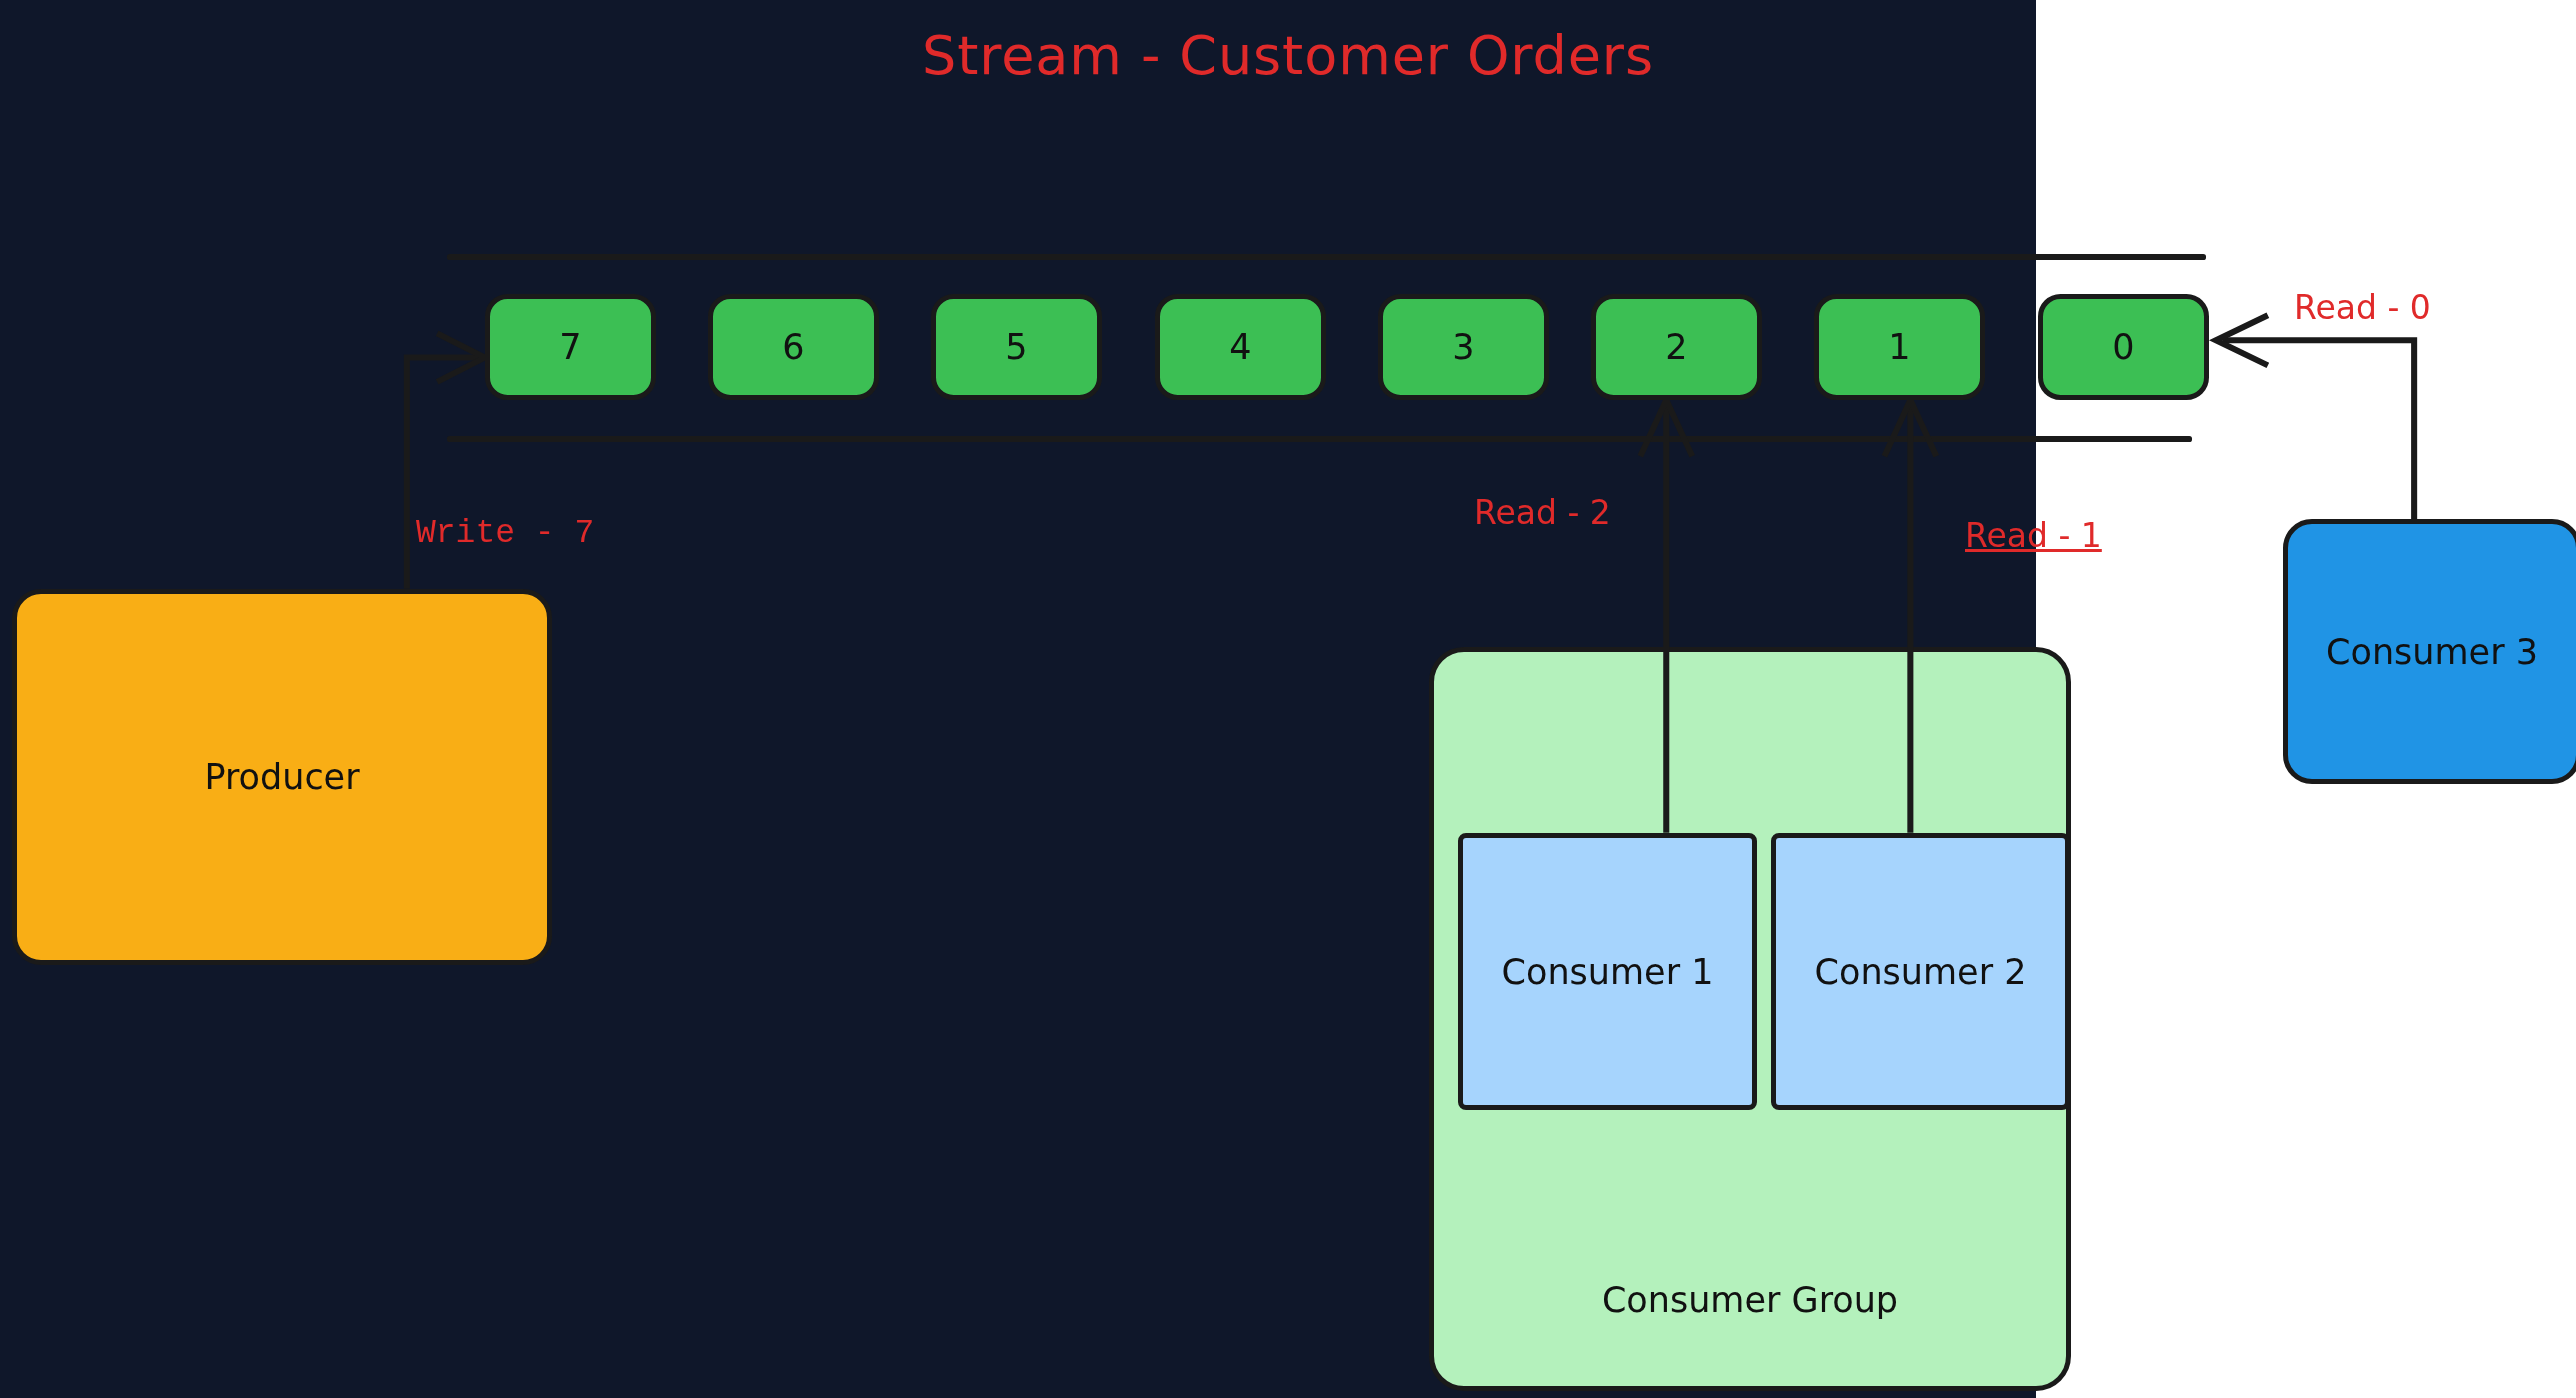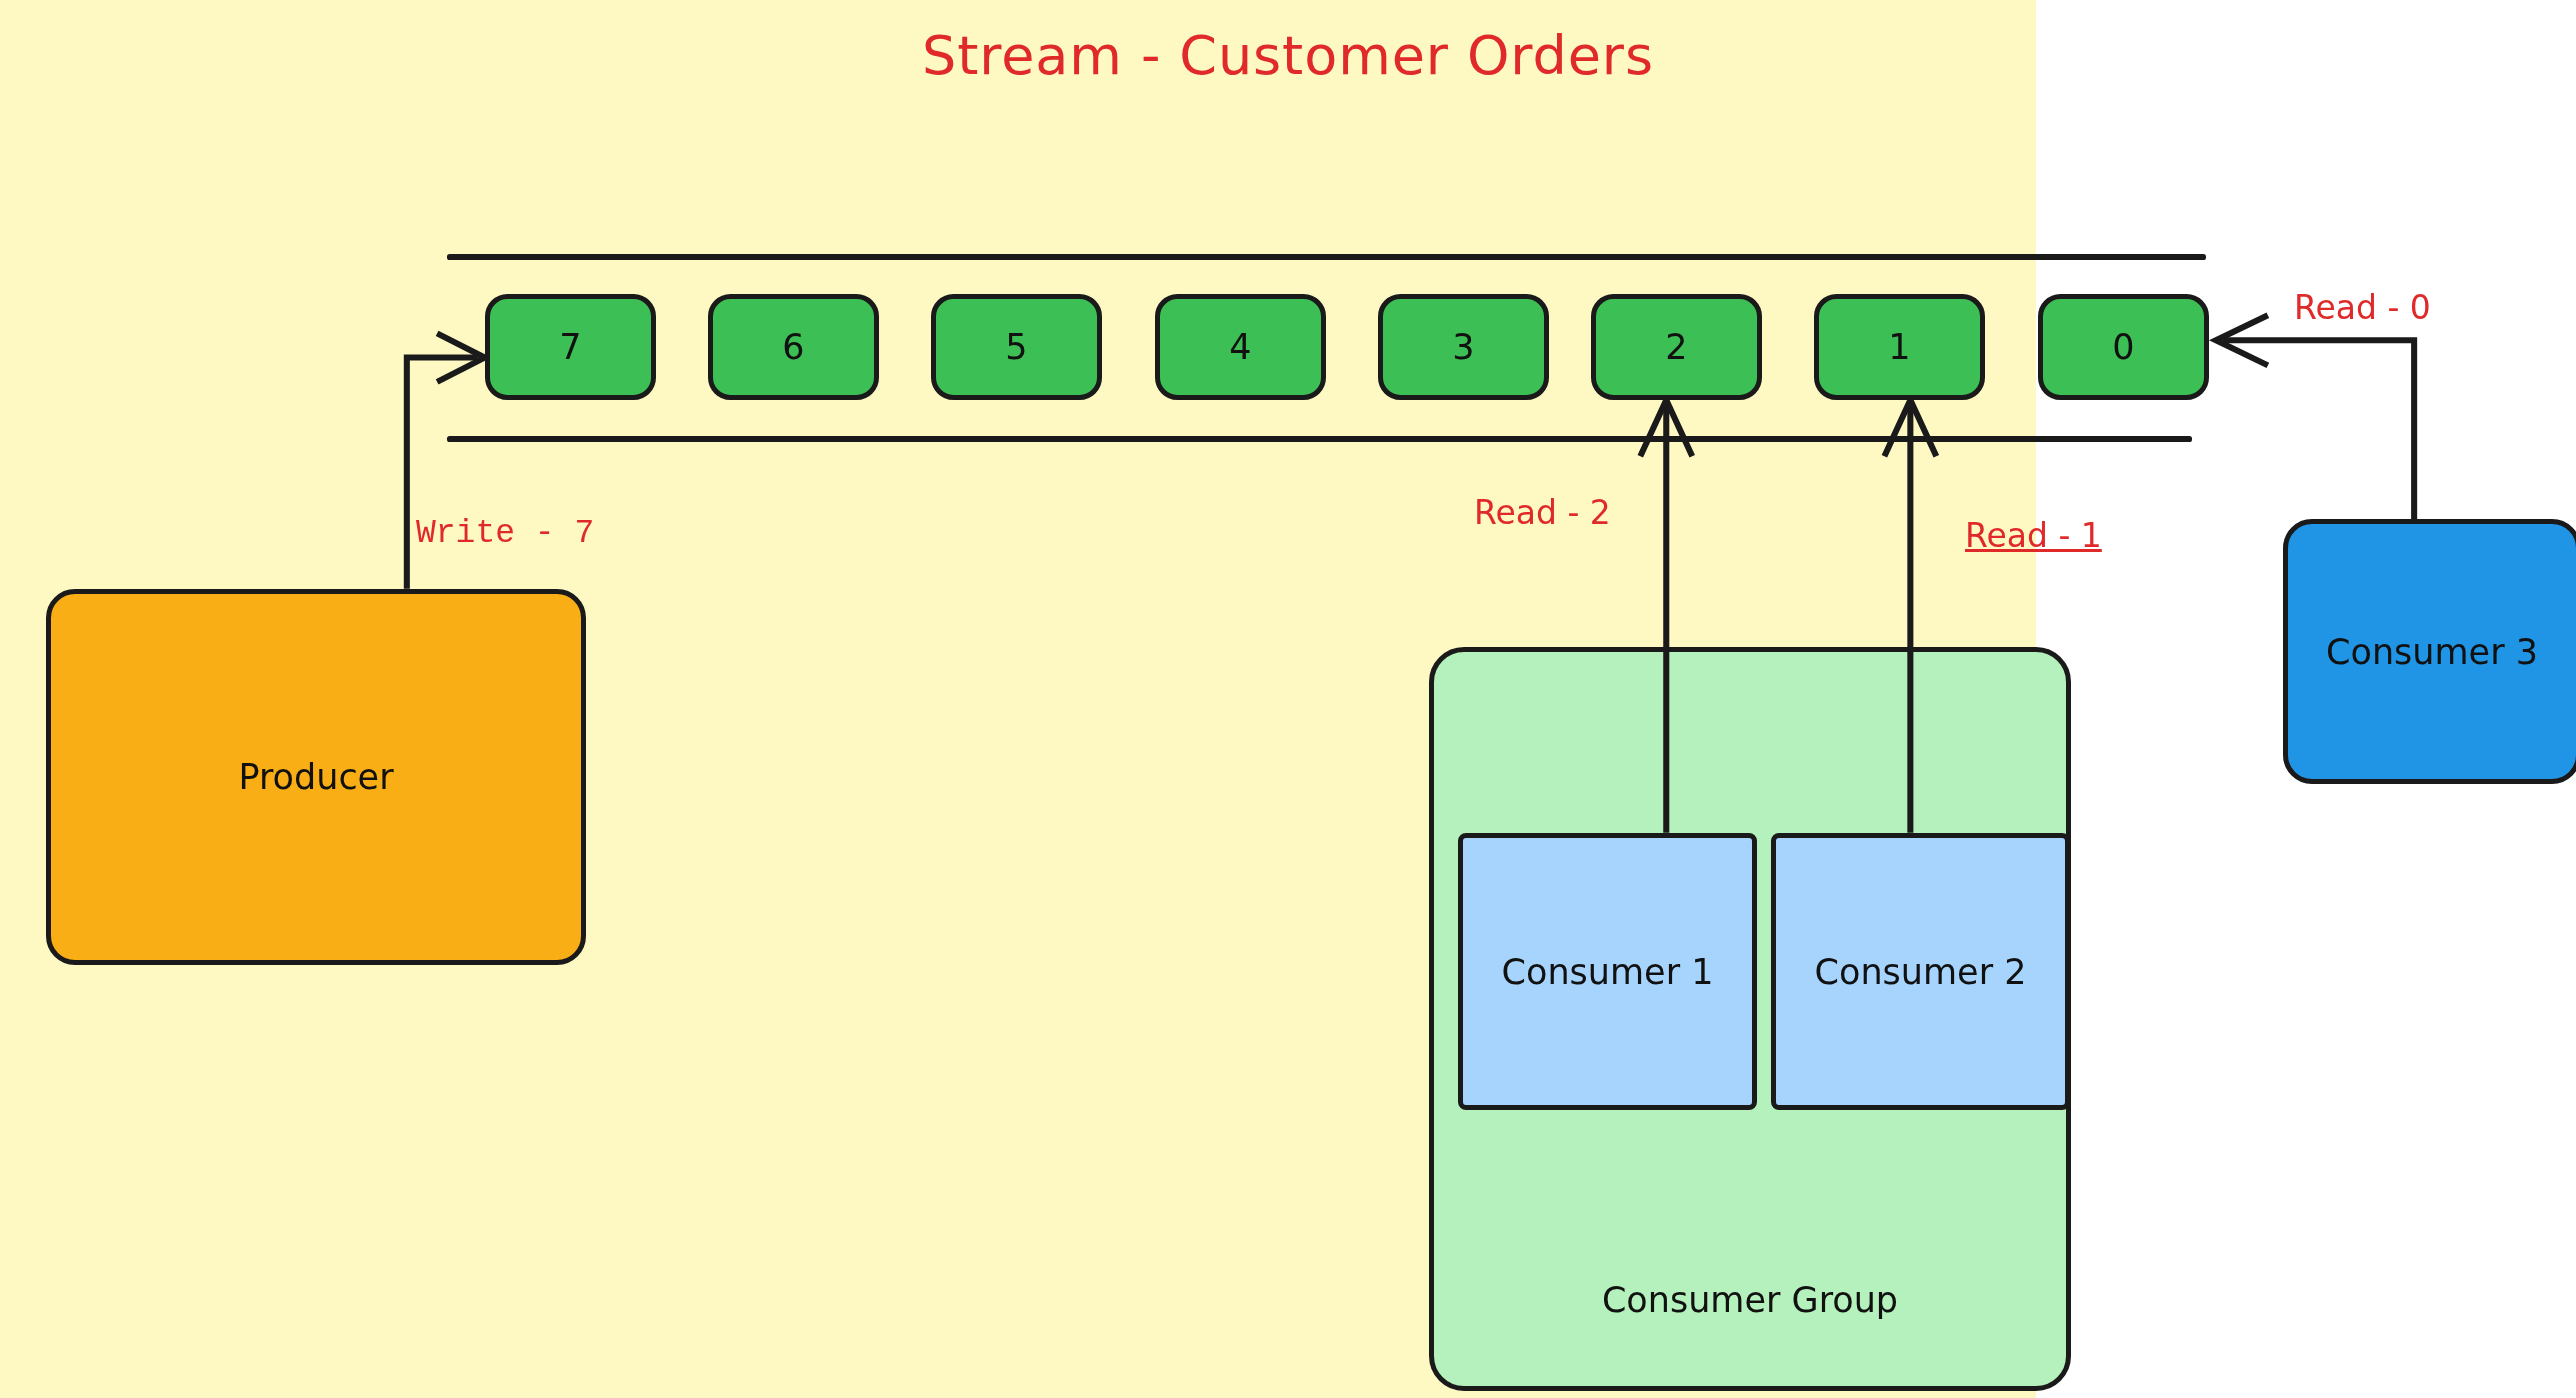--- a/index.html
+++ b/index.html
@@ -7,21 +7,21 @@
     width: 2576px;
     height: 1399px;
     background: #ffffff;
     font-family: "DejaVu Sans", sans-serif;
     overflow: hidden;
   }
   #canvas {
     position: relative;
     width: 2036px;
     height: 1399px;
-    background: #fef9c3;
+    background: #0f172a;
   }
   #wires {
     position: absolute;
     left: 0; top: 0;
     width: 2576px; height: 1399px;
     pointer-events: none;
     z-index: 5;
   }
 
   .title {
@@ -78,21 +78,20 @@
   }
 
   .producer {
     left: 12px;
     top: 589px;
     width: 540px;
     height: 376px;
     background: #F9AE15;
     font-size: 35px;
     z-index: 6;
-    margin-left: 34px;
   }
 
   .consumer-group {
     left: 1429px;
     top: 647px;
     width: 642px;
     height: 744px;
     background: #B4F1BC;
     border-radius: 35px;
     align-items: flex-end;

